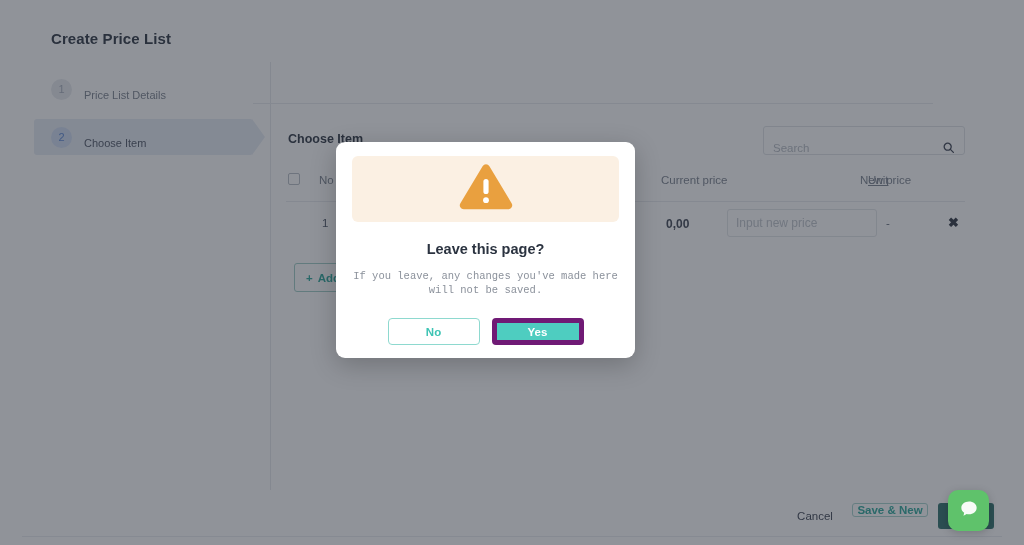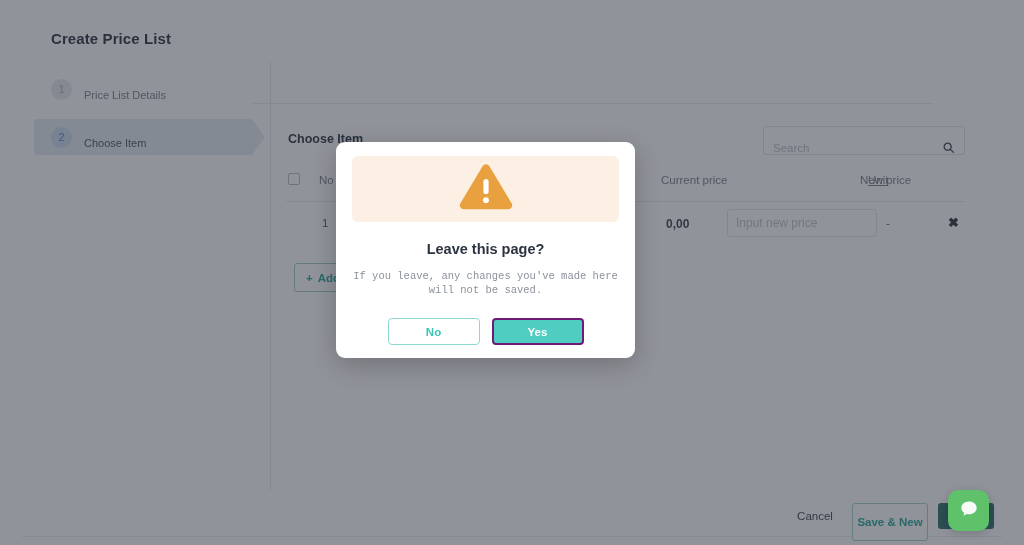--- a/index.html
+++ b/index.html
@@ -280,21 +280,21 @@
     background: transparent;
     font-size: 11.5px;
     color: #3c4351;
     font-family: "Liberation Sans", sans-serif;
   }
   .btn-save-new {
     position: absolute;
     left: 852px;
     top: 503px;
     width: 76px;
-    height: 38px;
+    height: 14px;
     border: 1px solid #a6d3cd;
     border-radius: 3px;
     background: #fff;
     font-size: 11.5px;
     color: #2aa79b;
     font-weight: 600;
     font-family: "Liberation Sans", sans-serif;
   }
   .btn-save {
     position: absolute;
@@ -391,21 +391,21 @@
     font-family: "Liberation Sans", sans-serif;
     cursor: pointer;
   }
   .modal-btn.secondary {
     background: #ffffff;
     border: 1px solid #8ed9cf;
     color: #3ec4b4;
   }
   .modal-btn.primary {
     background: #4ecdc0;
-    border: 2px solid #701a75;
+    border: 5px solid #701a75;
     color: #ffffff;
   }
 </style>
 </head>
 <body>
 
 <div id="root">
 
   <div class="page">
 

